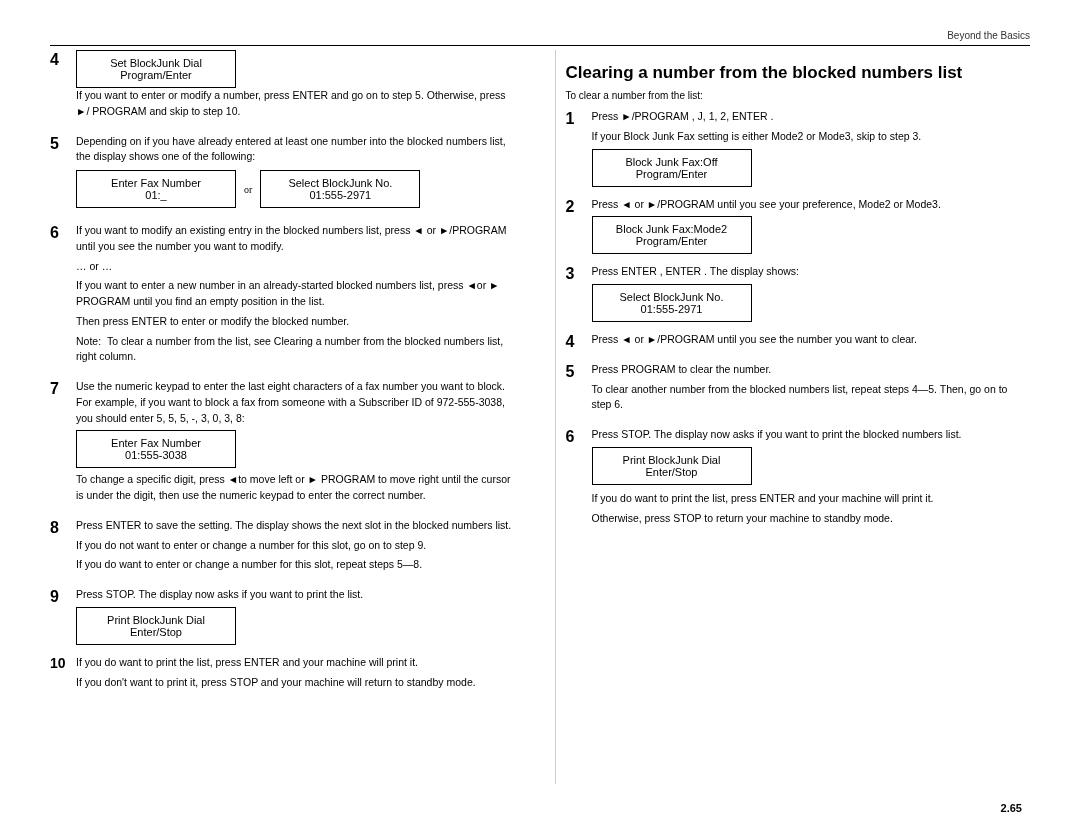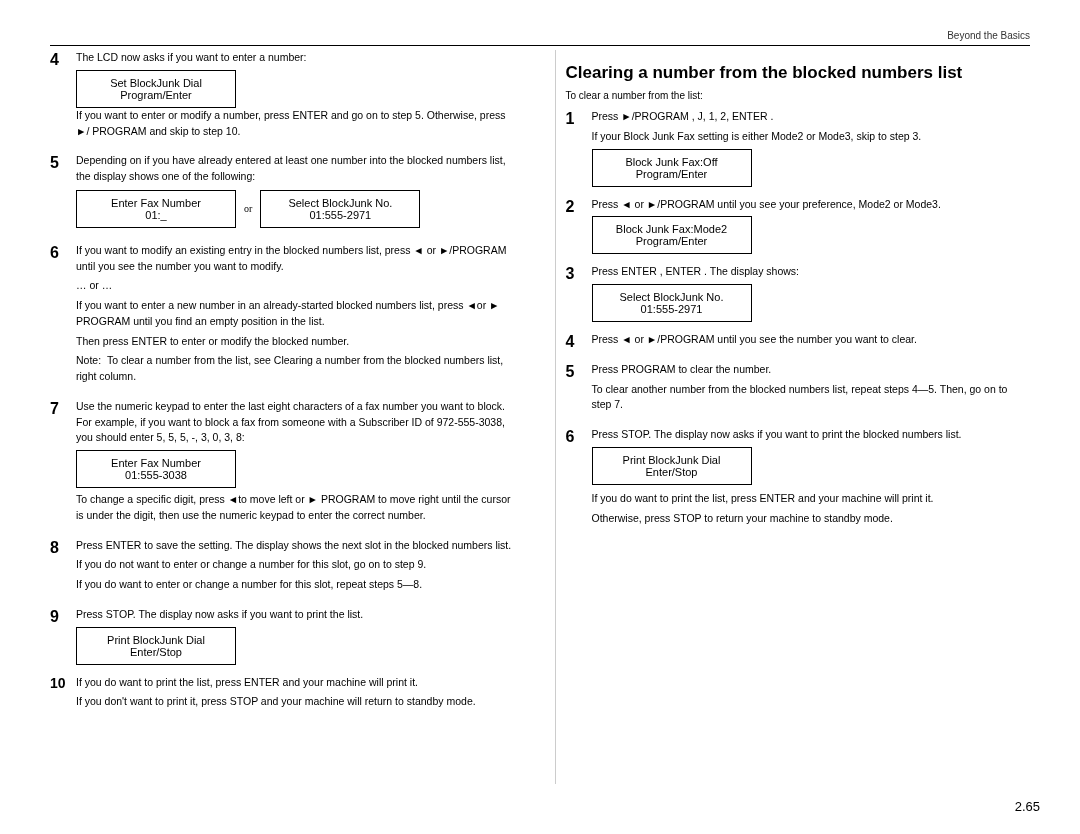--- a/index.html
+++ b/index.html
@@ -90,41 +90,41 @@
       line-height: 1.3;
       margin-top: 12px;
     }
     .sub-text {
       font-size: 10px;
       margin-bottom: 8px;
     }
     .page-number {
       position: absolute;
       bottom: 20px;
-      right: 40px;
-      font-size: 13px;
+      right: 58px;
+      font-size: 11px;
+      font-weight: bold;
     }
   </style>
 </head>
 <body>
 
 <div class="page-container">
 
   <div class="header-line">
     <span>Beyond the Basics</span>
   </div>
 
   <div class="two-col">
 
     <div class="left-col">
 
       <div class="step">
         <div class="step-number">4</div>
         <div class="step-content">
-          <div class="step-text">The LCD now asks if you want to enter a number:</div>
           <div class="lcd-box">
             <div class="lcd-line">Set BlockJunk Dial</div>
             <div class="lcd-line">Program/Enter</div>
           </div>
           <div class="step-text">If you want to enter or modify a number, press   ENTER   and go on to step 5. Otherwise, press ►/ PROGRAM   and skip to step 10.</div>
         </div>
       </div>
 
       <div class="step">
         <div class="step-number">5</div>
@@ -242,21 +242,21 @@
         <div class="step-number">4</div>
         <div class="step-content">
           <div class="step-text">Press ◄ or ►/PROGRAM   until you see the number you want to clear.</div>
         </div>
       </div>
 
       <div class="step">
         <div class="step-number">5</div>
         <div class="step-content">
           <div class="step-text">Press PROGRAM  to clear the number.</div>
-          <div class="step-text">To clear another number from the blocked numbers list, repeat steps 4—5. Then, go on to step 7.</div>
+          <div class="step-text">To clear another number from the blocked numbers list, repeat steps 4—5. Then, go on to step 6.</div>
         </div>
       </div>
 
       <div class="step">
         <div class="step-number">6</div>
         <div class="step-content">
           <div class="step-text">Press STOP. The display now asks if you want to print the blocked numbers list.</div>
           <div class="lcd-box">
             <div class="lcd-line">Print BlockJunk Dial</div>
             <div class="lcd-line">Enter/Stop</div>

